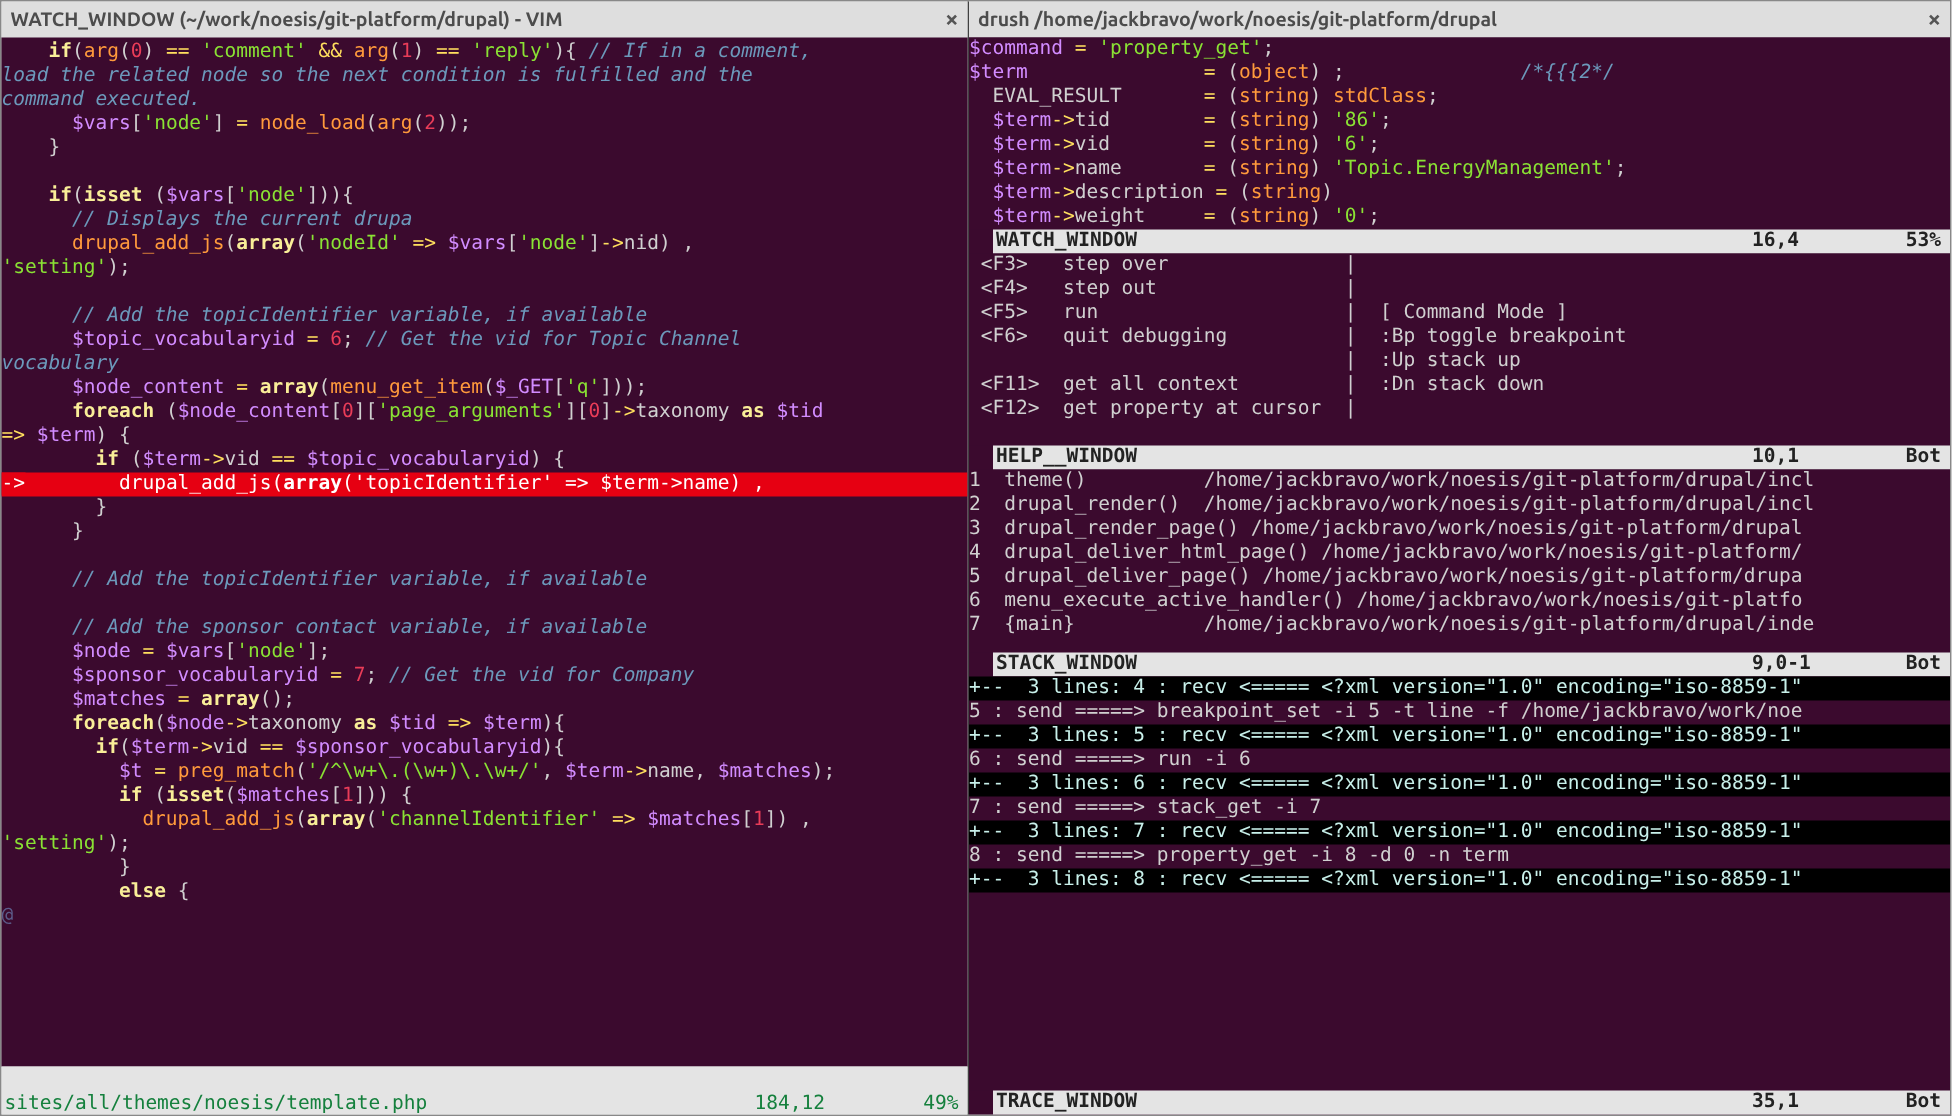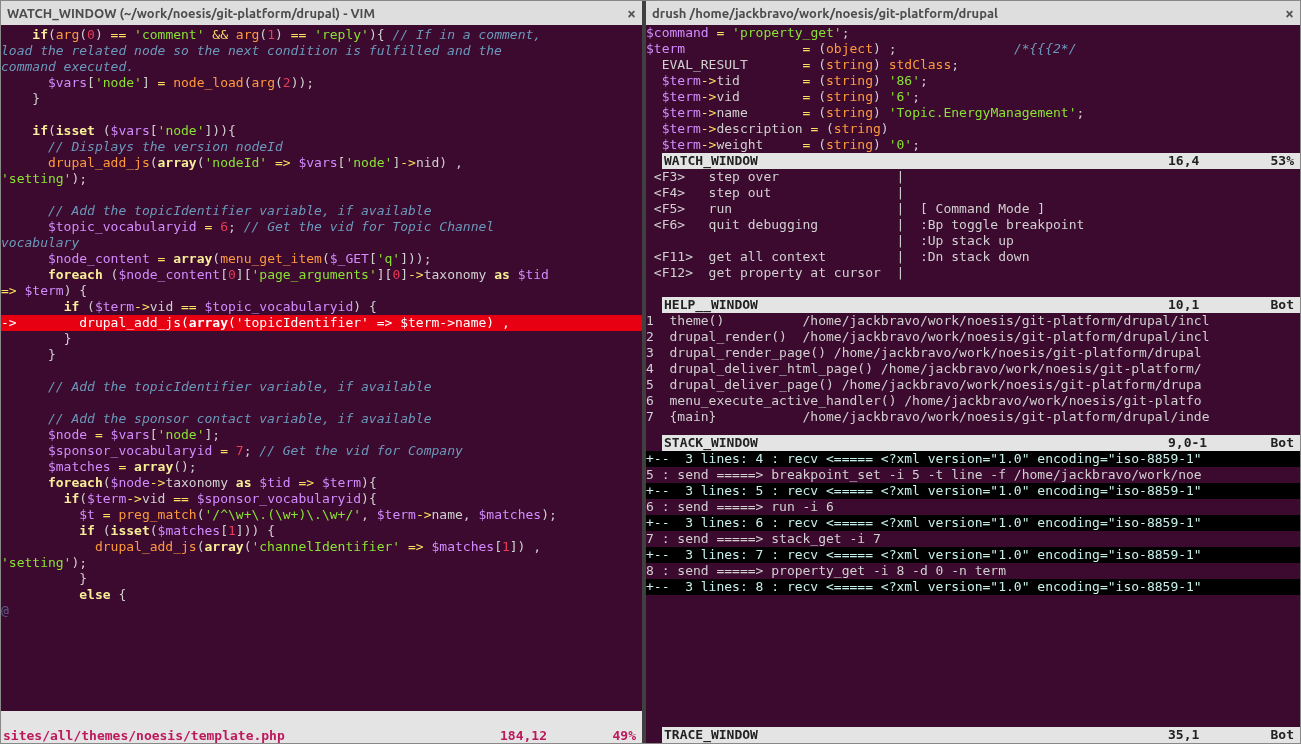--- a/index.html
+++ b/index.html
@@ -15,21 +15,21 @@
   display: flex;
   width: 100%;
   height: 100%;
   border: 1px solid #888;
 }
 .pane {
   display: flex;
   flex-direction: column;
   height: 100%;
 }
-.pane-left { width: 645px; border-right: 4px solid #404040; }
+.pane-left { width: 645px; border-right: 1px solid #404040; }
 .pane-right { flex: 1; }
 .tab-bar {
   display: flex;
   align-items: center;
   justify-content: space-between;
   background: #dedede;
   height: 24px;
   padding: 0 6px;
   font-family: "Ubuntu", sans-serif;
   font-size: 13px;
@@ -46,22 +46,22 @@
   background: #3b0a2e;
   color: #d0d0d0;
   white-space: pre;
   overflow: hidden;
   line-height: 16px;
   padding-top: 2px;
 }
 .status-bar {
   display: flex;
   background: #e4e4e4;
-  color: #be185d;
-  font-weight: bold;
+  color: #15803d;
+  font-weight: normal;
   height: 18px;
   line-height: 18px;
   padding: 16px 2px;
 }
 .status-left { flex: 1; }
 .status-mid { width: 90px; text-align: left; }
 .status-right { width: 50px; text-align: right; padding-right: 4px; }
 
 
 .kw { color: #f9ee98; font-weight: bold; }      
@@ -114,21 +114,21 @@
       <span>WATCH_WINDOW (~/work/noesis/git-platform/drupal) - VIM</span>
       <span class="tab-close">×</span>
     </div>
     <div class="editor"><span>    </span><span class="kw">if</span><span class="pun">(</span><span class="fn">arg</span><span class="pun">(</span><span class="num">0</span><span class="pun">)</span> <span class="op">==</span> <span class="str">'comment'</span> <span class="op">&amp;&amp;</span> <span class="fn">arg</span><span class="pun">(</span><span class="num">1</span><span class="pun">)</span> <span class="op">==</span> <span class="str">'reply'</span><span class="pun">){</span> <span class="cmt">// If in a comment,</span>
 <span class="cmt">load the related node so the next condition is fulfilled and the</span>
 <span class="cmt">command executed.</span>
       <span class="var">$vars</span><span class="pun">[</span><span class="str">'node'</span><span class="pun">]</span> <span class="op">=</span> <span class="fn">node_load</span><span class="pun">(</span><span class="fn">arg</span><span class="pun">(</span><span class="num">2</span><span class="pun">));</span>
     <span class="pun">}</span>
 
     <span class="kw">if</span><span class="pun">(</span><span class="kw">isset</span> <span class="pun">(</span><span class="var">$vars</span><span class="pun">[</span><span class="str">'node'</span><span class="pun">])){</span>
-      <span class="cmt">// Displays the version nodeId</span>
+      <span class="cmt">// Displays the current drupa</span>
       <span class="fn">drupal_add_js</span><span class="pun">(</span><span class="kw">array</span><span class="pun">(</span><span class="str">'nodeId'</span> <span class="op">=&gt;</span> <span class="var">$vars</span><span class="pun">[</span><span class="str">'node'</span><span class="pun">]</span><span class="op">-&gt;</span><span class="wtxt">nid</span><span class="pun">) ,</span>
 <span class="str">'setting'</span><span class="pun">);</span>
 
       <span class="cmt">// Add the topicIdentifier variable, if available</span>
       <span class="var">$topic_vocabularyid</span> <span class="op">=</span> <span class="num">6</span><span class="pun">;</span> <span class="cmt">// Get the vid for Topic Channel</span>
 <span class="cmt">vocabulary</span>
       <span class="var">$node_content</span> <span class="op">=</span> <span class="kw">array</span><span class="pun">(</span><span class="fn">menu_get_item</span><span class="pun">(</span><span class="var">$_GET</span><span class="pun">[</span><span class="str">'q'</span><span class="pun">]));</span>
       <span class="kw">foreach</span> <span class="pun">(</span><span class="var">$node_content</span><span class="pun">[</span><span class="num">0</span><span class="pun">][</span><span class="str">'page_arguments'</span><span class="pun">][</span><span class="num">0</span><span class="pun">]</span><span class="op">-&gt;</span><span class="wtxt">taxonomy</span> <span class="kw">as</span> <span class="var">$tid</span>
 <span class="op">=&gt;</span> <span class="var">$term</span><span class="pun">) {</span>
         <span class="kw">if</span> <span class="pun">(</span><span class="var">$term</span><span class="op">-&gt;</span><span class="wtxt">vid</span> <span class="op">==</span> <span class="var">$topic_vocabularyid</span><span class="pun">) {</span>

